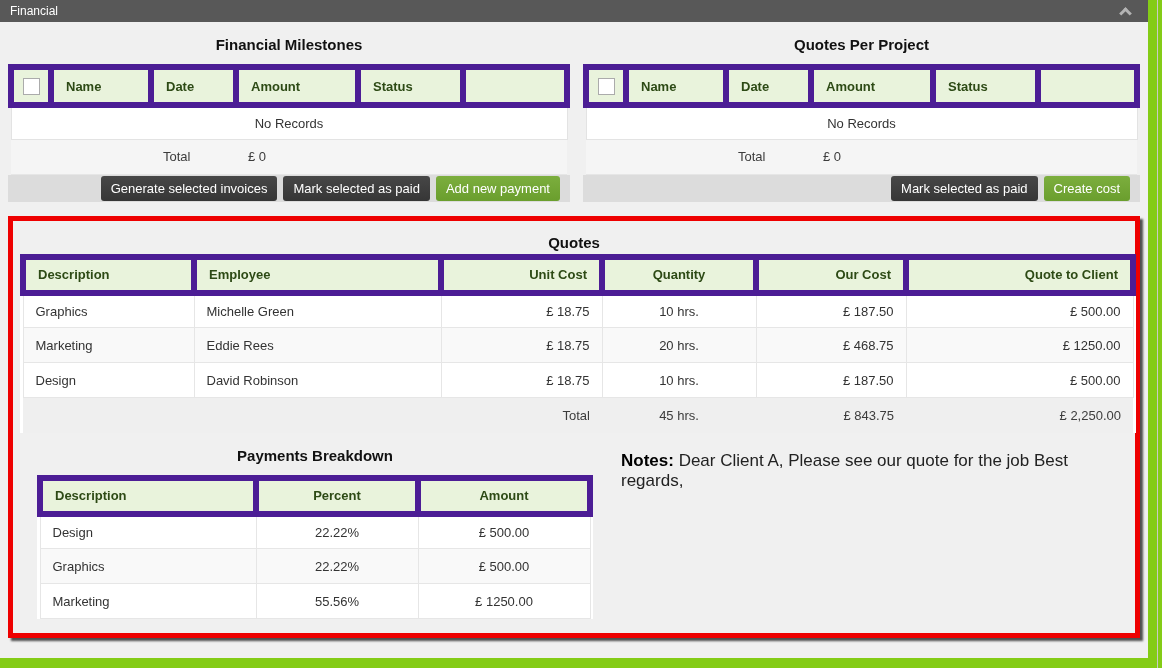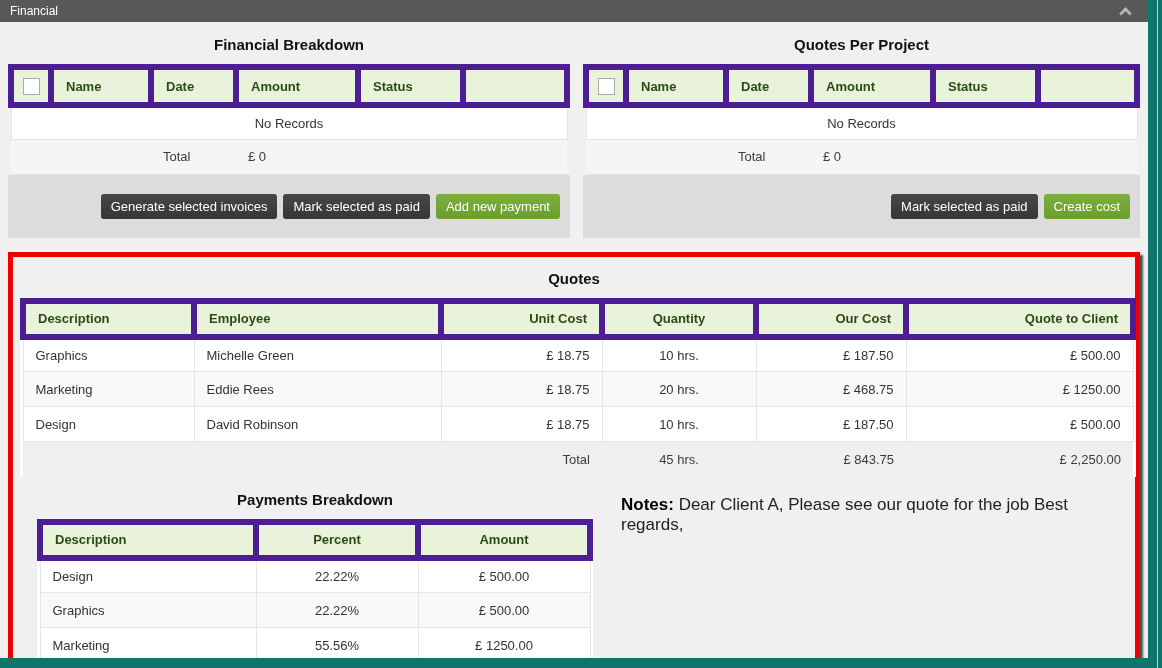--- a/index.html
+++ b/index.html
@@ -1,18 +1,18 @@
 <!DOCTYPE html>
 <html><head>
 <meta charset="utf-8">
 <style>
   * { margin:0; padding:0; box-sizing:border-box; }
   html,body { background:#ffffff; }
   body { font-family:"Liberation Sans", sans-serif; }
-  .app { position:relative; width:1162px; height:668px; background:#0f766e; overflow:hidden; }
+  .app { position:relative; width:1162px; height:668px; background:#84cc16; overflow:hidden; }
   .content { position:absolute; left:0; top:0; width:1148px; height:658px; background:#f0f0f0; overflow:hidden; }
   .scroll-line { position:absolute; top:0; right:4px; width:1px; height:668px; background:#c9c9c9; }
 
   
   .topbar { height:22px; background:#585858; color:#fff; display:flex; align-items:center;
             justify-content:space-between; padding:0 18px 0 10px; font-size:12px; }
   .chevron-up { width:9px; height:9px; border-left:3px solid #b4b4b4; border-top:3px solid #b4b4b4;
                 transform:rotate(45deg); margin-top:4px; cursor:pointer; }
 
   
@@ -32,30 +32,30 @@
   .c-date   { width:85px; }
   .c-amount { width:122px; }
   .c-status { width:105px; }
 
   .checkbox { display:inline-block; width:17px; height:17px; background:#fff;
               border:1px solid #ababab; vertical-align:middle; cursor:pointer; }
 
   .empty-row td { background:#fff; text-align:center; height:34px; border:1px solid #e3e3e3; color:#333; }
   .total-row td { background:#f5f5f5; height:35px; border:none; border-bottom:1px solid #e6e6e6; color:#3c3c3c; }
 
-  .button-strip { background:#dcdcdc; display:flex; justify-content:flex-end; gap:6px; padding:19px 10px; }
+  .button-strip { background:#dcdcdc; display:flex; justify-content:flex-end; gap:6px; padding:1px 10px; }
   .btn { border:none; border-radius:3px; color:#fff; font-size:13px; font-family:"Liberation Sans",sans-serif;
          padding:5px 10px; cursor:pointer; white-space:nowrap; }
   .btn.dark  { background:linear-gradient(#474747,#363636); }
   .btn.green { background:linear-gradient(#7cae3e,#6a9e2d);text-align:right; }
 
   
   .quotes-box { margin:14px 8px 0; border:5px solid #ee0000; background:#f0f0f0;
                 box-shadow:3px 3px 2px #4f4f4f; padding-bottom:14px; }
-  .quotes-title { padding:13px 0 11px; text-align:center; font-size:15px; font-weight:bold; color:#111; }
+  .quotes-title { padding:13px 0 3px; text-align:center; font-size:15px; font-weight:bold; color:#111; }
 
   .quotes-table { width:1116px; margin:0 7px; background:#fff; }
   .quotes-table th { height:36px; }
   .quotes-table td { height:35px; border:1px solid #e6e6e6; }
   .quotes-table tbody tr:nth-child(even) td { background:#f9f9f9; }
   .quotes-table tfoot td { background:#efefef; border:none; border-top:1px solid #e0e0e0; color:#3c3c3c; }
 
   .q-desc { width:171px; } .q-emp { width:247px; } .q-unit { width:161px; }
   .q-qty  { width:154px; } .q-our { width:150px; }
   .al-r { text-align:right; } .al-c { text-align:center; }
@@ -79,21 +79,21 @@
   <div class="content">
 
     <div class="topbar">
       <span>Financial</span>
       <span class="chevron-up"></span>
     </div>
 
     <div class="panels">
 
       <div class="panel panel-left">
-        <div class="panel-title">Financial Breakdown</div>
+        <div class="panel-title">Financial Milestones</div>
         <table>
           <colgroup>
               <col class="c-check">
               <col class="c-name">
               <col class="c-date">
               <col class="c-amount">
               <col class="c-status">
               <col>
             </colgroup>
           <thead>

